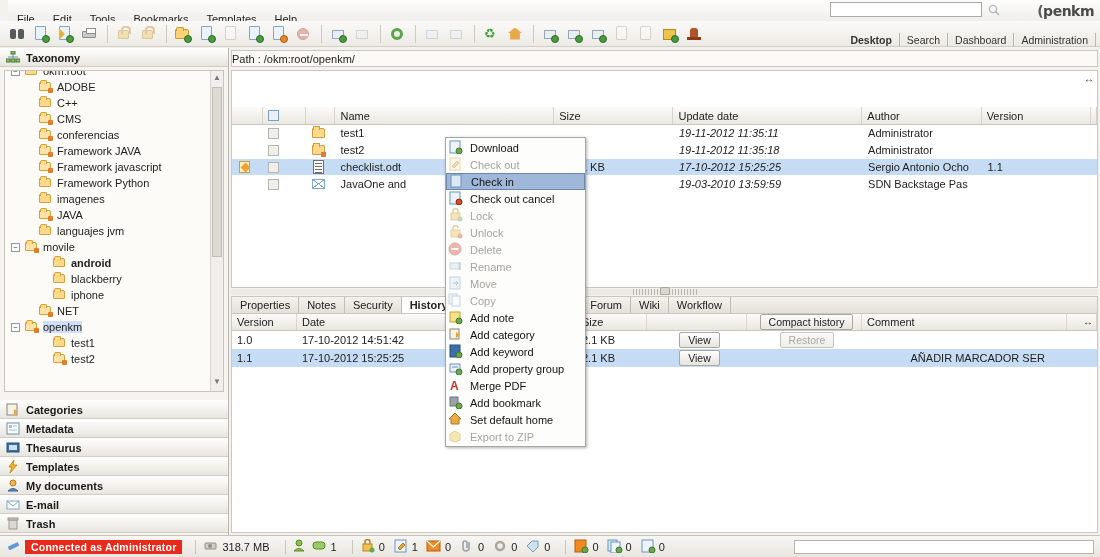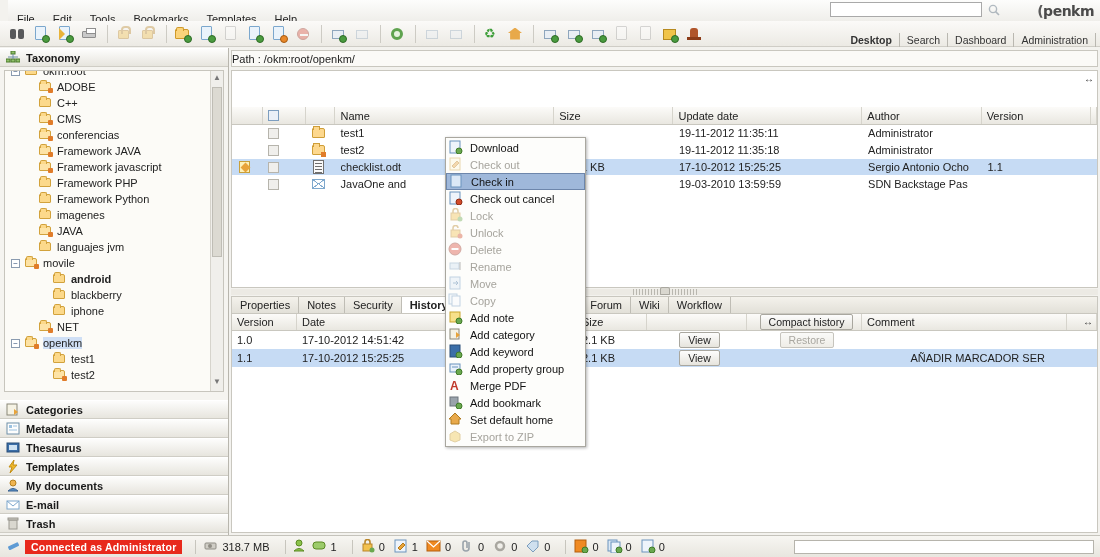--- a/index.html
+++ b/index.html
@@ -192,21 +192,21 @@
     display:flex; align-items:center; padding-left:5px; height:100%;
   }
   .fl-row { display:flex; height:17px; align-items:center; border-bottom:1px solid #fff; }
   .fl-row.sel { background:#c6dbf4; }
   .fl-row .c { height:100%; display:flex; align-items:center; padding-left:5px; font-size:11px; overflow:hidden; white-space:nowrap;}
   .cb { width:11px; height:11px; background:#f0efec; border:1px solid #b6b4ac; }
   .cb.hdr { background:#eaf0f8; border-color:#7d9ec0; }
   .c-mini { width:31px; } .c-cb { width:43px; } .c-ico{ width:30px; }
   .c-name { width:220px; } .c-size { width:120px; } .c-date{ width:190px; }
   .c-auth { width:120px; } .c-ver { width:110px; } .c-rest{ flex:1; }
-  .dateval { padding-left:18px; }
+  .dateval { padding-left:18px;font-style:italic; }
 
   .row-ico { width:15px; height:14px; position:relative; }
   .row-ico .f {
     position:absolute; left:1px; top:2px; width:13px; height:10px;
     background:#fdd88e; border:1px solid #cf9e38; border-radius:1px 2px 1px 1px;
   }
   .row-ico .f:before{ content:""; position:absolute; left:0; top:-3px; width:5px; height:3px; background:#fdd88e; border:1px solid #cf9e38; border-bottom:0;}
   .row-ico .odt { position:absolute; left:2px; top:0; width:11px; height:14px; background:#fafafa; border:1px solid #6f6f6f;}
   .row-ico .odt:after{ content:""; position:absolute; left:1px; top:2px; width:7px; height:1px; box-shadow:0 3px 0 #6f6f6f,0 6px 0 #6f6f6f,0 9px 0 #6f6f6f; background:#6f6f6f;}
   .row-ico .mail { position:absolute; left:1px; top:2px; width:13px; height:10px; background:#fff; border:1px solid #7ea8cd;}
@@ -540,27 +540,20 @@
             </span>
             <span class="lbl">Framework JAVA</span>
           </div>
           <div class="tnode" style="padding-left: 20px;">
             <span class="exp none"></span>
             <span class="fico closedf">
               <i></i>
               <span class="dot"></span>
             </span>
             <span class="lbl">Framework javascript</span>
-          </div>
-          <div class="tnode" style="padding-left: 20px;">
-            <span class="exp none"></span>
-            <span class="fico">
-              <i></i>
-            </span>
-            <span class="lbl">Framework PHP</span>
           </div>
           <div class="tnode" style="padding-left: 20px;">
             <span class="exp none"></span>
             <span class="fico">
               <i></i>
             </span>
             <span class="lbl">Framework Python</span>
           </div>
           <div class="tnode" style="padding-left: 20px;">
             <span class="exp none"></span>

